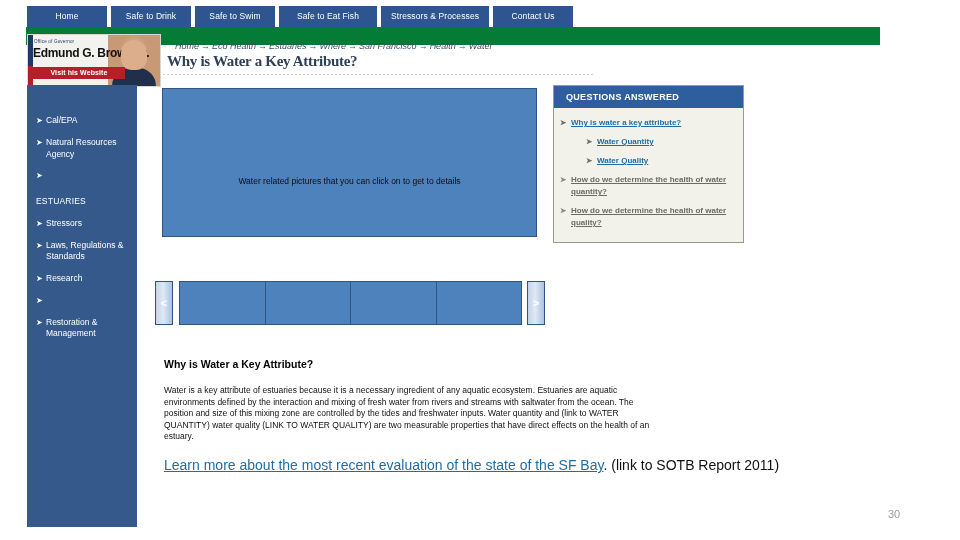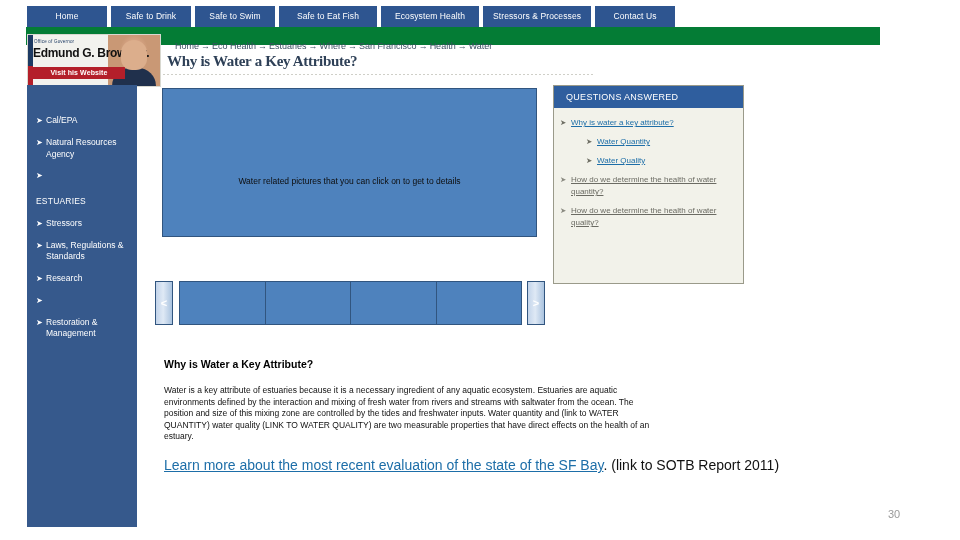--- a/index.html
+++ b/index.html
@@ -80,21 +80,21 @@
     background:#dcae8c;border-radius:13px 13px 11px 11px;z-index:2;
   }
   #gov-banner .gv-flagstripe{
     position:absolute;left:0;top:0;width:5px;height:51px;
     background:linear-gradient(#1d3a63 0 60%, #b41f2a 60% 100%);
   }
 
   
   #breadcrumb{
     position:absolute; left:175px; top:41px;
-    font-size:9px; color:#3c4f63; white-space:nowrap;
+    font-size:9px; color:#3c4f63; white-space:nowrap;font-style:italic;
   }
   #breadcrumb .crumb{cursor:pointer;}
   #breadcrumb .sep{padding:0 2px;}
   #page-title{
     position:absolute; left:167px; top:53px;
     font-family:"Liberation Serif", serif;
     font-size:15px; font-weight:bold; color:#2e4057;
     letter-spacing:-.3px; white-space:nowrap;
   }
   #title-rule{
@@ -188,24 +188,25 @@
     width:520px; font-size:14px; line-height:12px; color:#111111;
     white-space:nowrap;
   }
   #body-link-row a{
     color:#1d6ea8; text-decoration:underline; cursor:pointer;
   }
 
   
   #qpanel{
     position:absolute; left:553px; top:85px;
-    width:191px; height:199px;
+    width:191px; height:158px;
     background:#f2f2ea;
     border:1px solid #9a9a8a;
     box-sizing:border-box;
+    font-weight:bold;
   }
   #qpanel-header{
     height:22px; background:#2f5e9e; color:#ffffff;
     font-size:9px; line-height:22px; padding-left:12px;
     letter-spacing:.3px;
   }
   #qpanel .q-list{padding:9px 8px 0 6px;}
   .q-item{
     display:flex; align-items:flex-start;
     margin-bottom:7px; cursor:pointer;
@@ -228,21 +229,20 @@
   }
 </style>
 </head>
 <body>
 
 <div id="topnav">
     <div class="tab w1">Home</div>
     <div class="tab w1">Safe to Drink</div>
     <div class="tab w1">Safe to Swim</div>
     <div class="tab w2">Safe to Eat Fish</div>
-    <div class="tab w2">Ecosystem Health</div>
     <div class="tab w2">Stressors &amp; Processes</div>
     <div class="tab w1">Contact Us</div>
   </div>
 <div id="greenbar"></div>
 
 <div id="gov-banner">
   <div class="gv-flagstripe"></div>
   <div class="gv-portrait"></div>
   <div class="gv-txt-sm">Office of Governor</div>
   <div class="gv-name">Edmund G. Brown Jr.</div>

